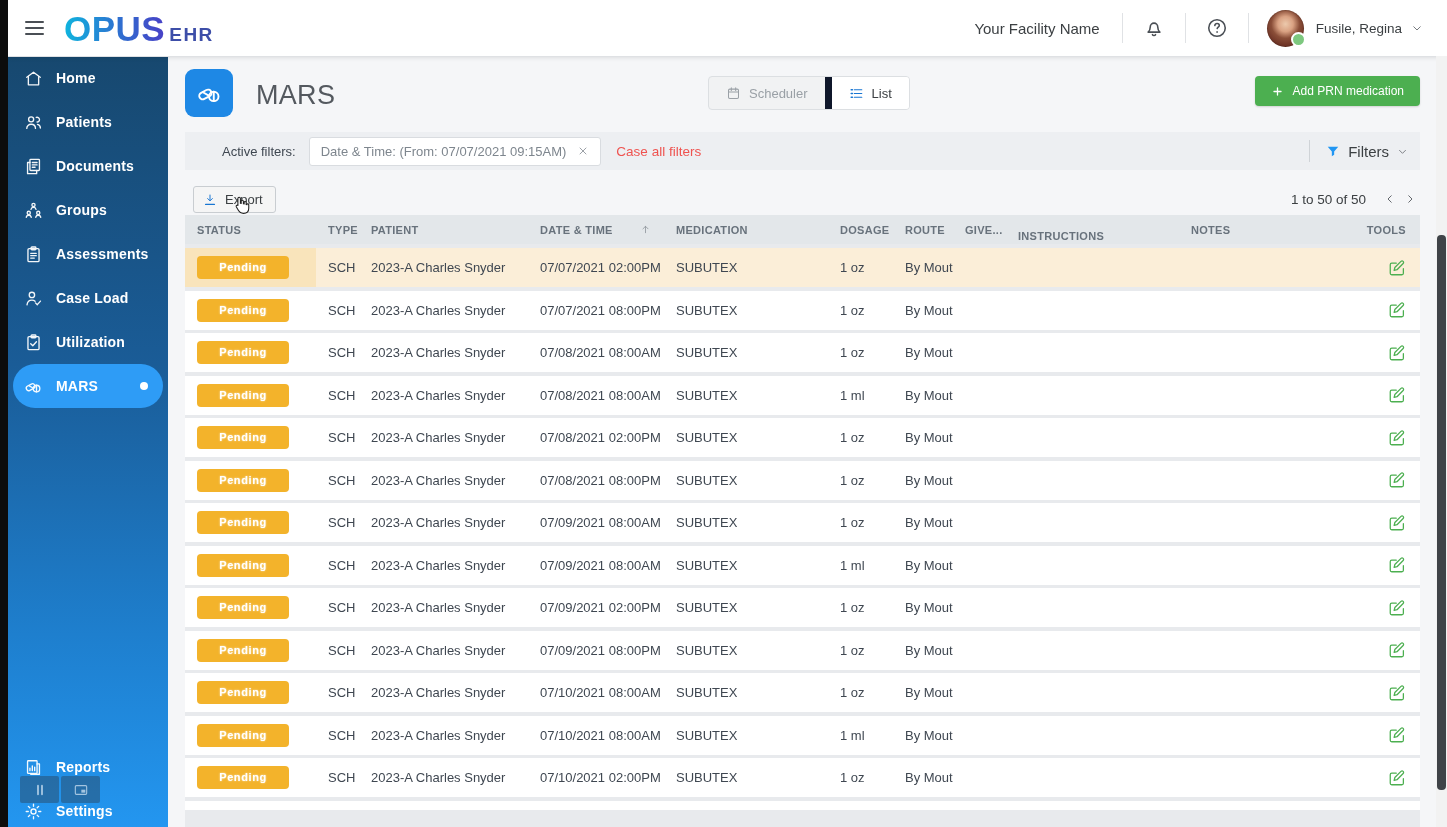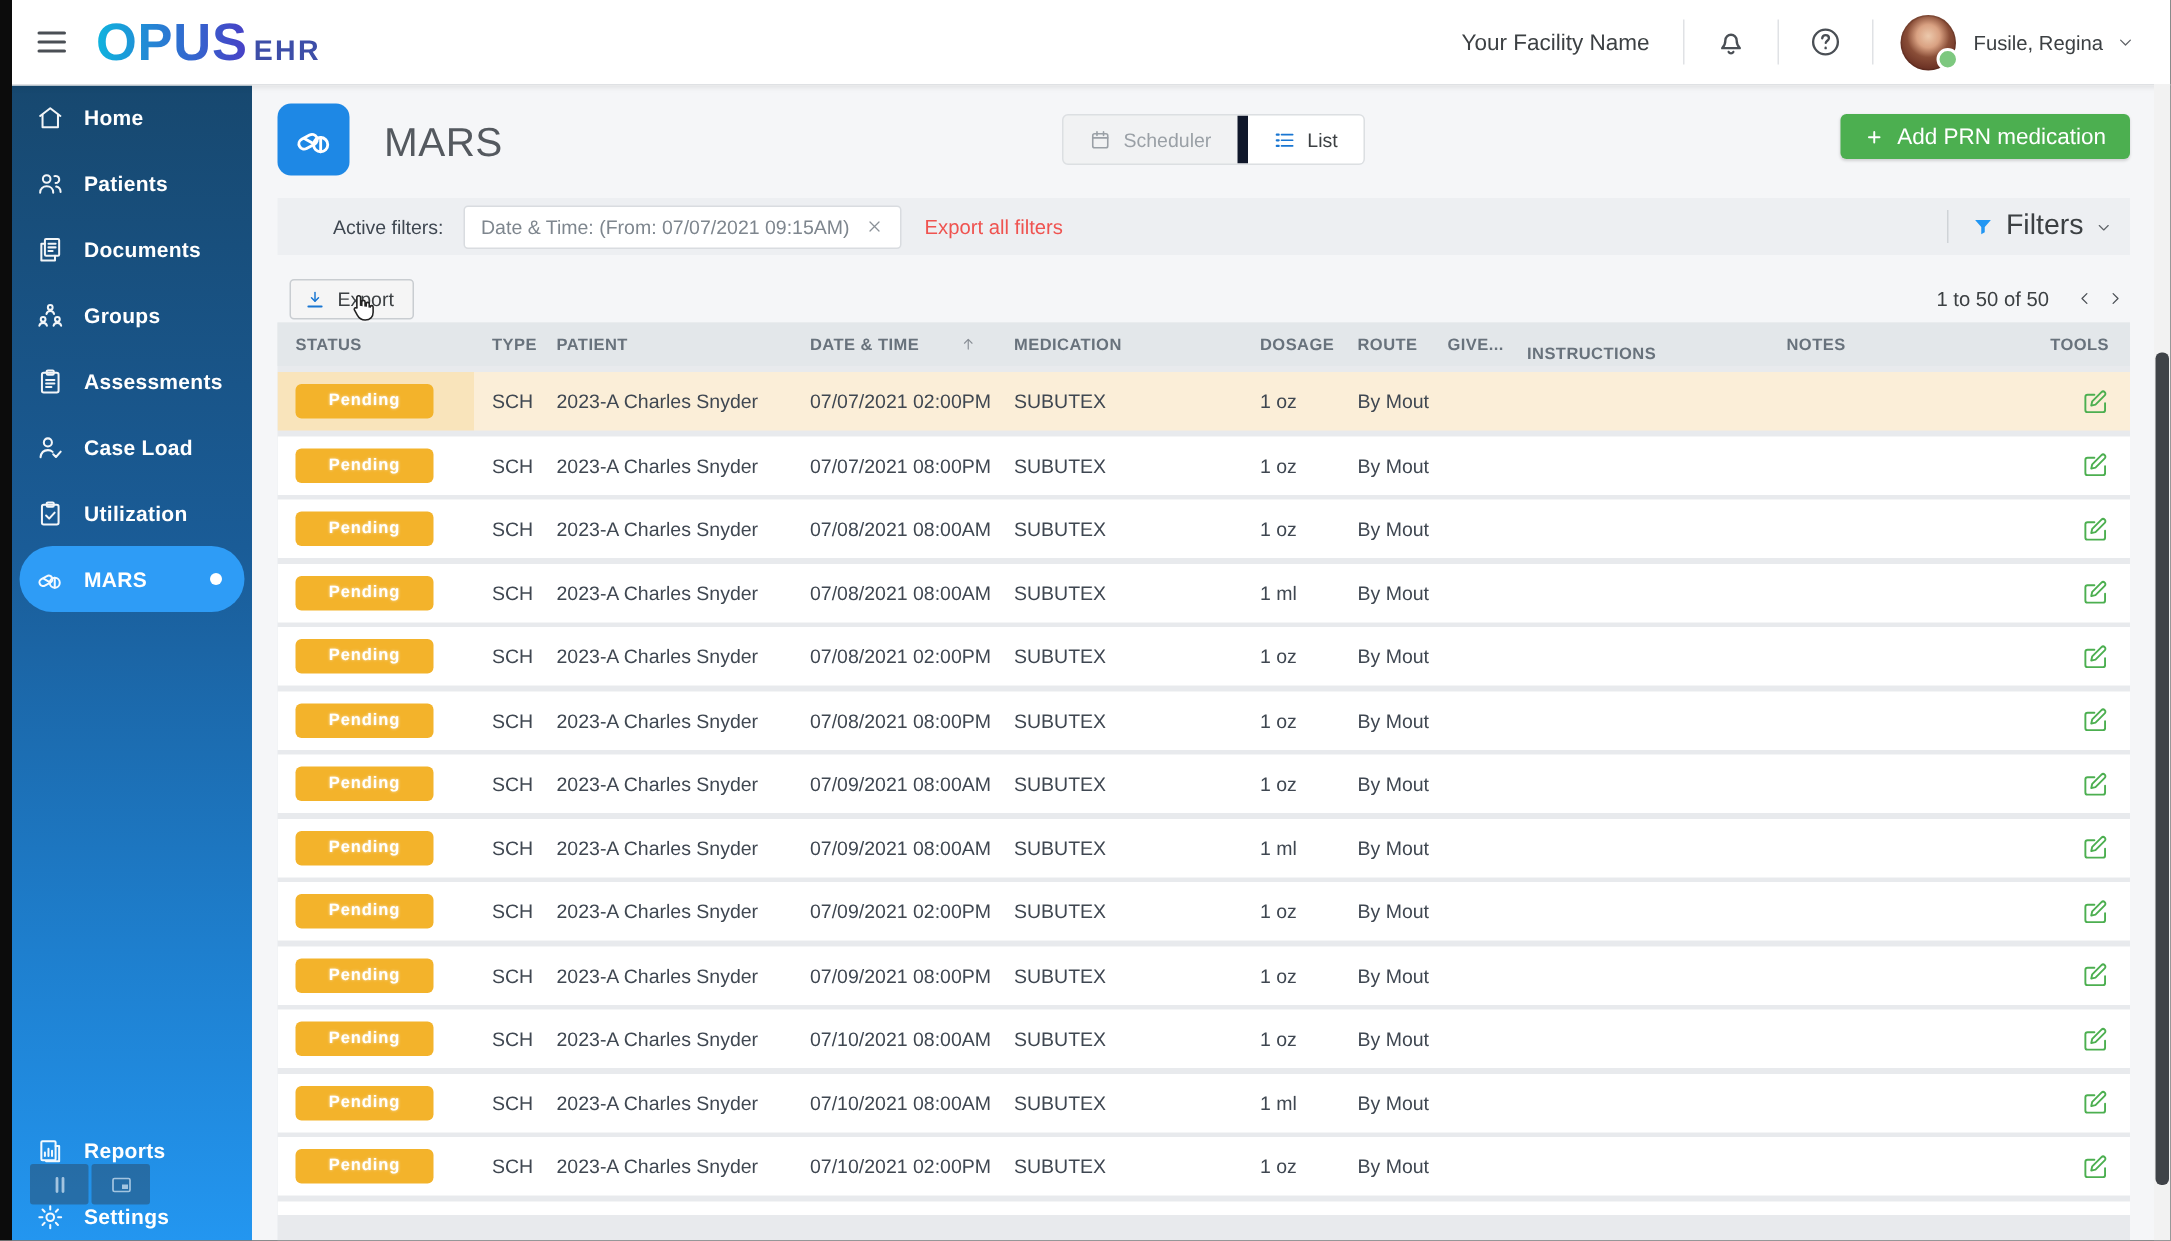--- a/index.html
+++ b/index.html
@@ -50,33 +50,33 @@
   .mars-icon .icn{width:27px;height:27px;}
   .page-title{position:absolute;left:88px;top:24px;font-size:27px;font-weight:500;color:#54595F;letter-spacing:.3px;}
   .toggle{position:absolute;left:540px;top:20px;height:34px;display:flex;background:#F1F2F3;
           border:1px solid #DCDFE2;border-radius:4px;overflow:hidden;box-sizing:border-box;}
   .seg{display:flex;align-items:center;gap:8px;padding:0 17px;font-size:13px;color:#9AA0A6;cursor:pointer;}
   .seg .icn{width:15px;height:15px;}
   .seg.active{background:#fff;color:#3C4043;border-left:7px solid #0f172a;}
   .seg.active .icn{color:#1976D2;}
   .add-btn{position:absolute;right:27px;top:20px;height:30px;display:flex;align-items:center;gap:9px;
            background:#4CAF50;color:#fff;border:none;border-radius:4px;padding:0 16px;
-           font-size:15px;font-family:inherit;cursor:pointer;box-shadow:0 1px 2px rgba(0,0,0,.15);}
+           font-size:12px;font-family:inherit;cursor:pointer;box-shadow:0 1px 2px rgba(0,0,0,.15);}
   .add-btn .icn{width:13px;height:13px;}
   
   .filterbar{position:absolute;left:17px;right:27px;top:76px;height:38px;background:#EDEFF2;
              display:flex;align-items:center;}
   .filters-label{font-size:13px;color:#3F4751;margin-left:37px;}
   .chip{display:flex;align-items:center;gap:11px;height:27px;background:#fff;border:1px solid #D9DCE0;
         border-radius:3px;padding:0 11px;margin-left:13px;font-size:13px;color:#7E868E;}
   .chip .icn{width:12px;height:12px;color:#8a9097;cursor:pointer;}
   .clear-filters{font-size:13.5px;color:#EF5350;margin-left:15px;cursor:pointer;}
   .fb-right{margin-left:auto;display:flex;align-items:center;margin-right:12px;}
   .fb-div{width:1px;height:22px;background:#cfd3d7;margin-right:16px;}
-  .filters-btn{display:flex;align-items:center;gap:8px;font-size:19px;color:#3C4043;cursor:pointer;}
+  .filters-btn{display:flex;align-items:center;gap:8px;font-size:15px;color:#3C4043;cursor:pointer;}
   .filters-btn .funnel{width:14px;height:14px;color:#2196F3;}
   .filters-btn .chev{width:11px;height:11px;color:#5f6368;}
   
   .export-btn{position:absolute;left:25px;top:130px;height:27px;display:flex;align-items:center;gap:8px;
               background:#F5F5F5;border:1px solid #C9CDD1;border-radius:3px;padding:0 12px 0 9px;
               font-size:13px;color:#3C4043;font-family:inherit;cursor:pointer;}
   .export-btn .icn{width:14px;height:14px;color:#1976D2;}
   .cursor{position:absolute;left:61px;top:138px;width:23px;height:23px;z-index:30;pointer-events:none;}
   .pager{position:absolute;right:27px;top:131px;height:24px;display:flex;align-items:center;}
   .range{font-size:13.5px;color:#3C4043;margin-right:14px;}
@@ -304,21 +304,21 @@
     <div class="filterbar">
       <span class="filters-label">Active filters:</span>
       <span class="chip">
         <span>Date &amp; Time: (From: 07/07/2021 09:15AM)</span>
         <span id="chip-x-slot" style="display:flex;">
             <svg class="icn" viewBox="0 0 24 24" fill="none" stroke="currentColor" stroke-width="1.7" stroke-linecap="round" stroke-linejoin="round">
               <path d="M6 6l12 12M18 6 6 18"></path>
             </svg>
           </span>
       </span>
-      <span class="clear-filters">Export all filters</span>
+      <span class="clear-filters">Case all filters</span>
       <span class="fb-right">
         <span class="fb-div"></span>
         <span class="filters-btn">
           <span class="funnel" id="funnel-slot">
               <svg class="icn" viewBox="0 0 24 24" fill="none" stroke="currentColor" stroke-width="1.7" stroke-linecap="round" stroke-linejoin="round">
                 <path d="M3 4.5h18l-7 8.2v5.8l-4 2.3v-8.1z" fill="currentColor" stroke="none"></path>
               </svg>
             </span>
           <span>Filters</span>
           <span class="chev" id="filters-chev-slot">

